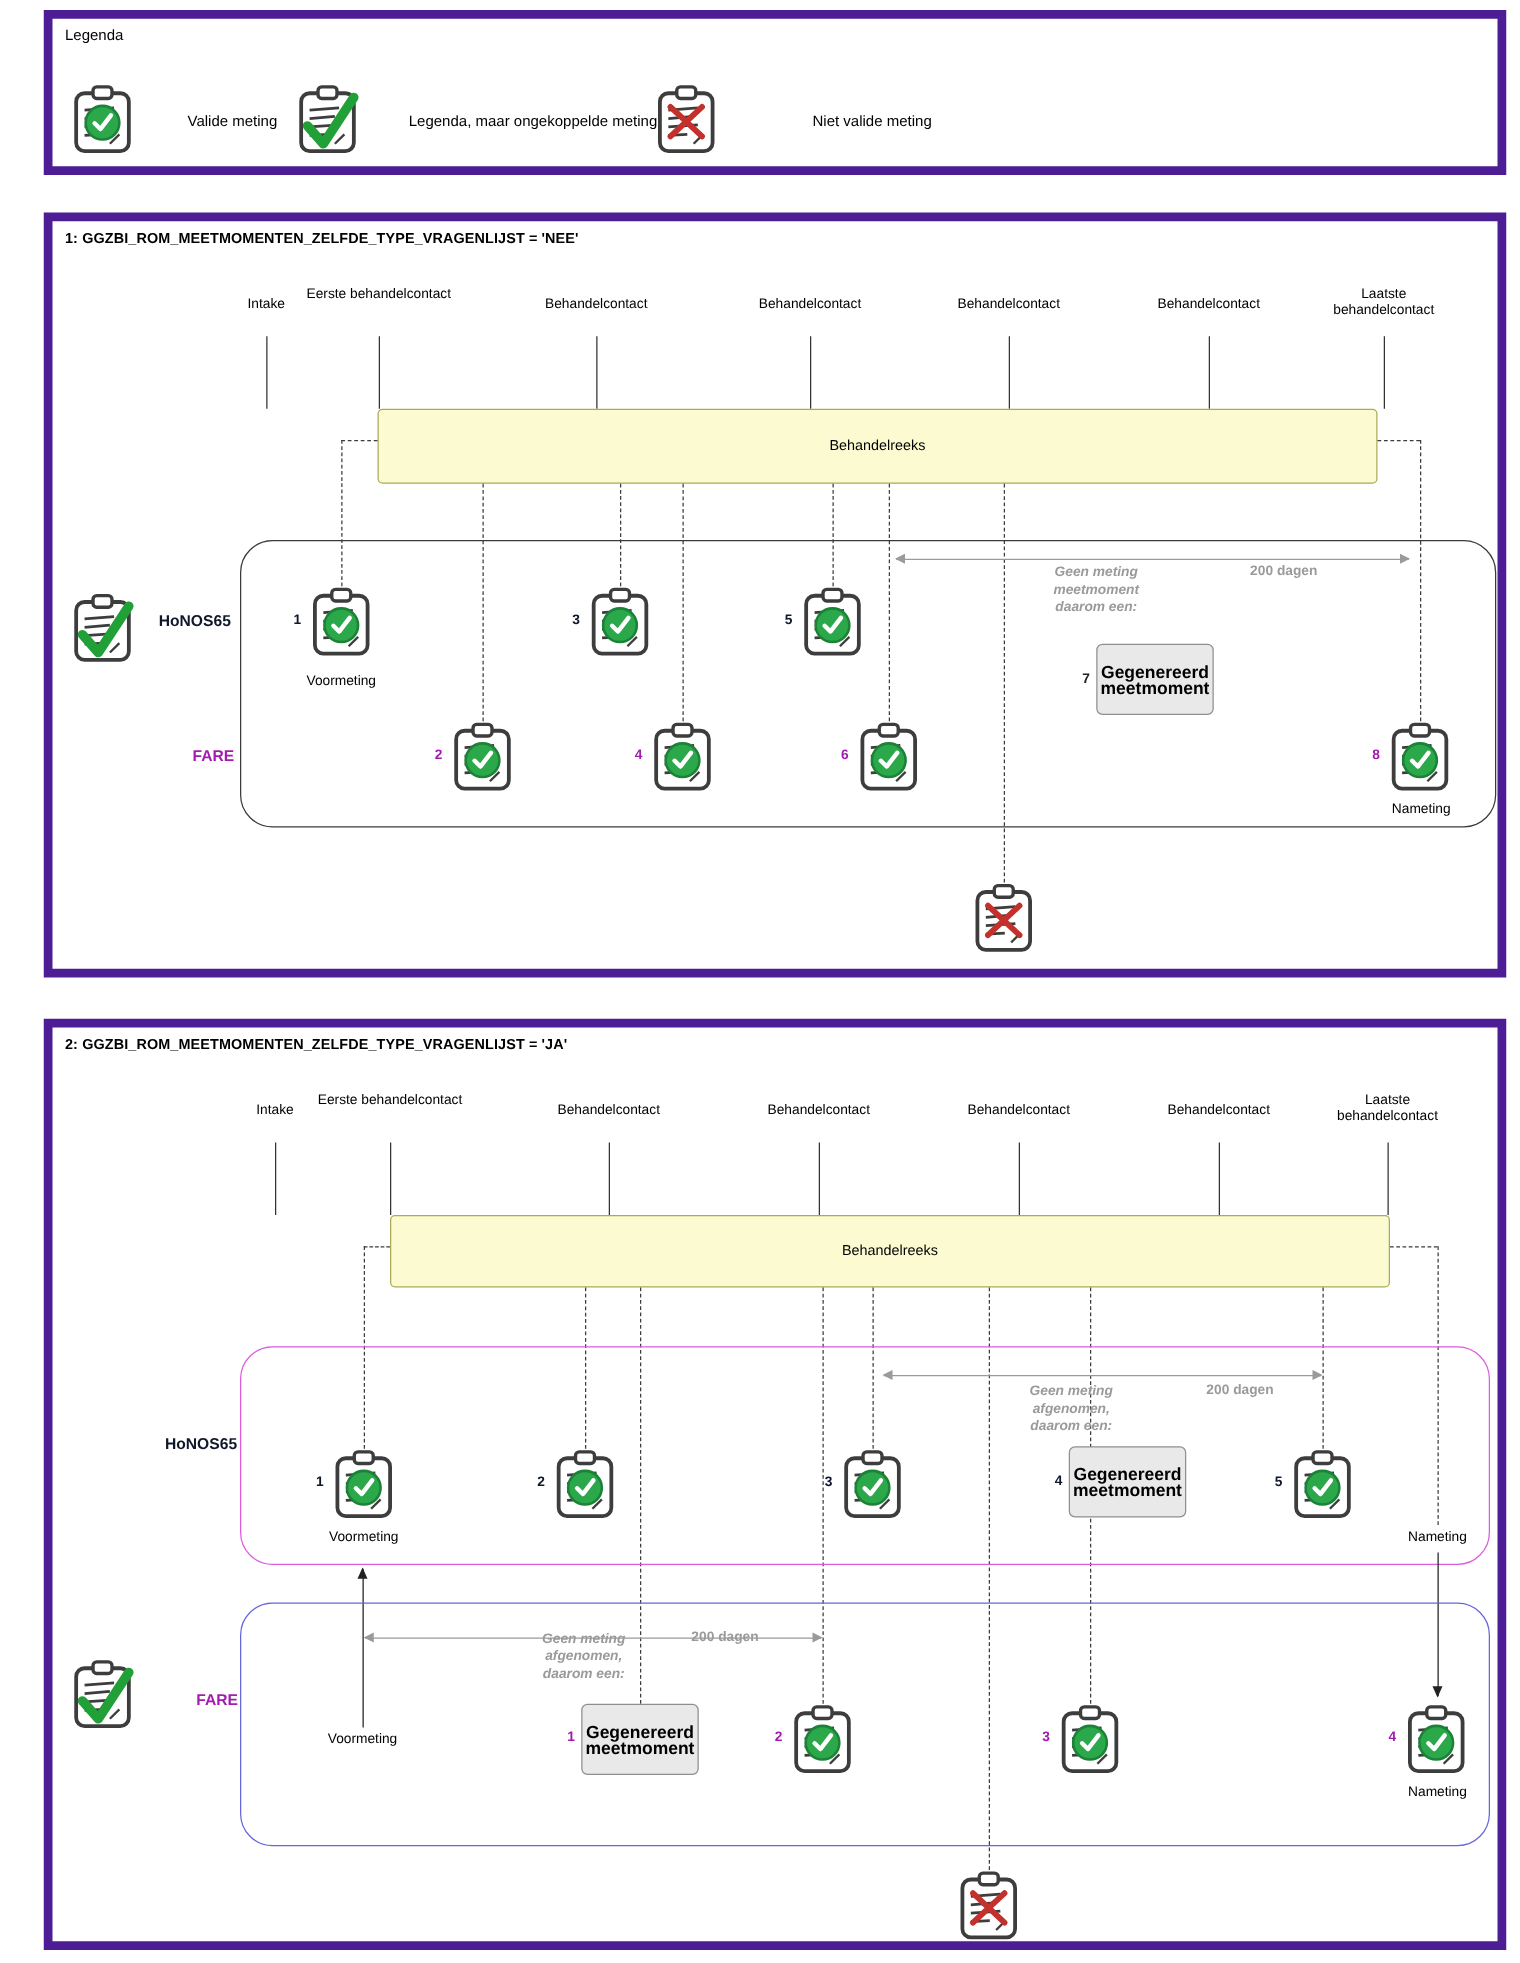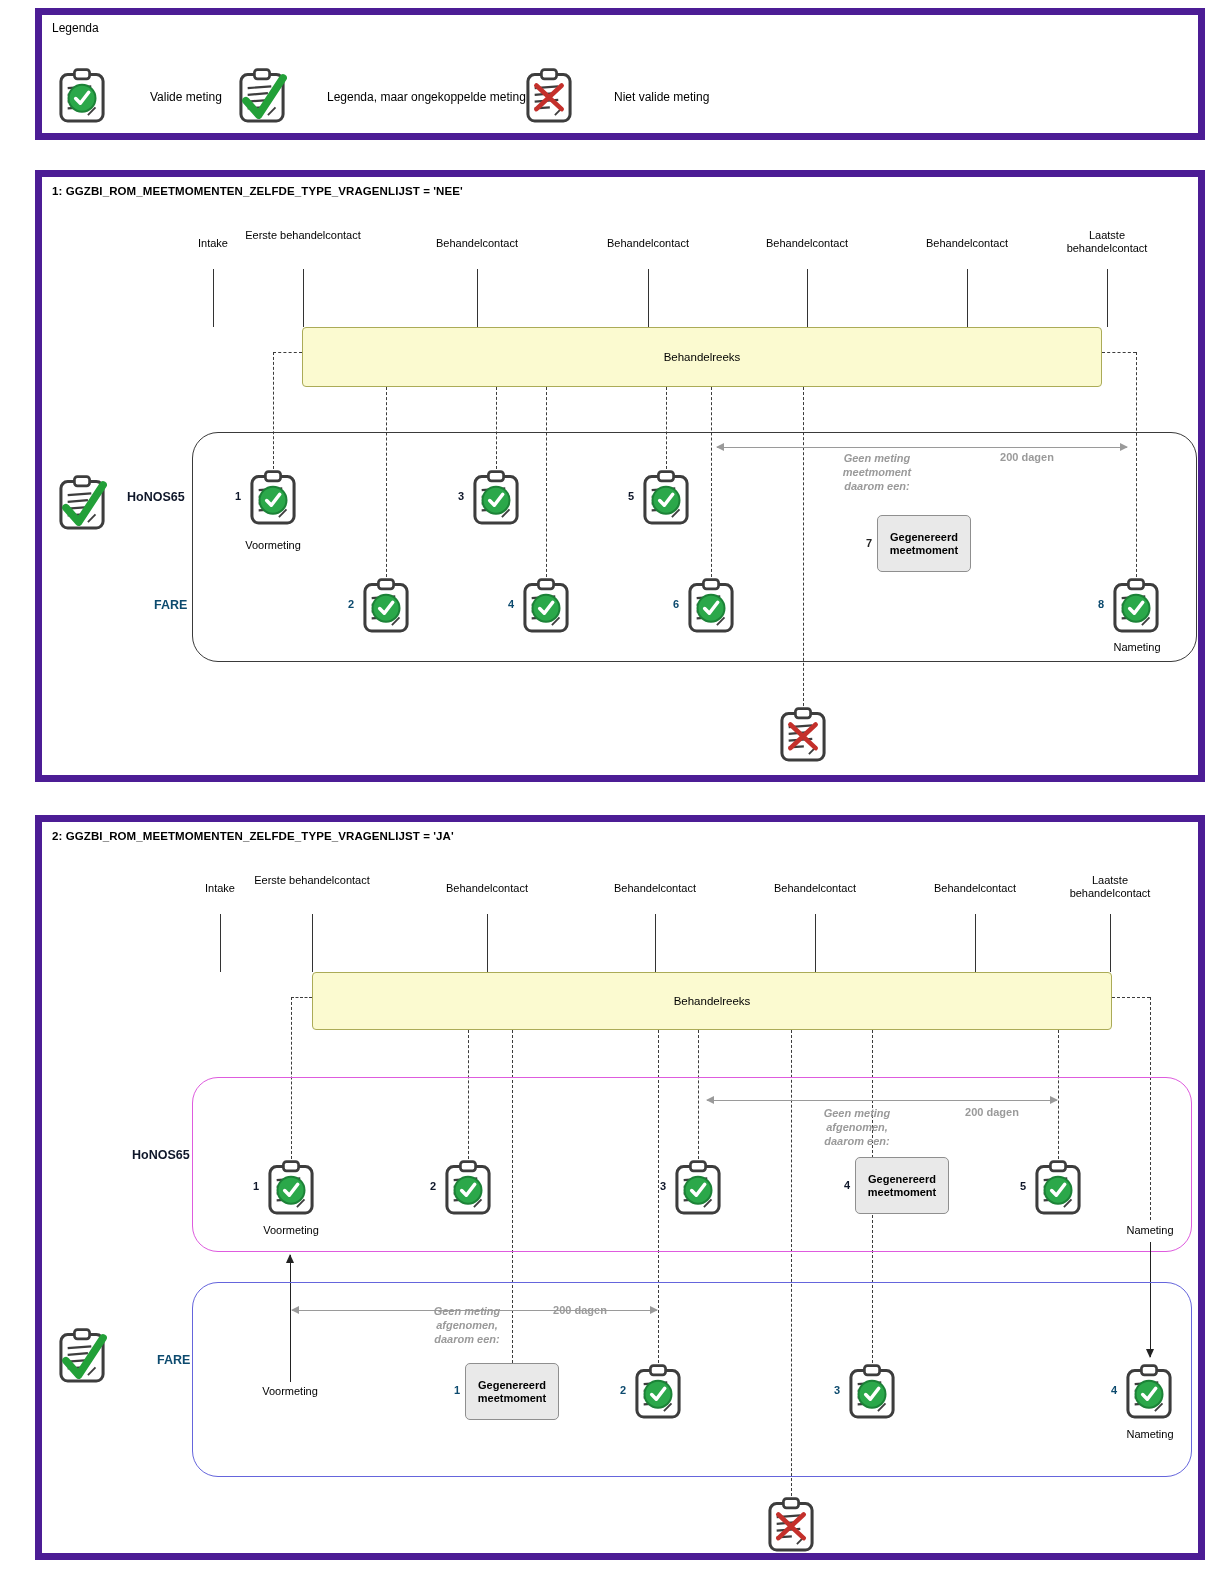--- a/index.html
+++ b/index.html
@@ -15,27 +15,27 @@
   .legend-note { position:absolute; font-size:12px; line-height:16px; }
   .tl-label { position:absolute; width:116px; text-align:center; font-size:11px; line-height:13px; }
   .tick { position:absolute; width:0; border-left:1px solid #333; }
   .reeks { position:absolute; background:#FBFAD0; border:1px solid #ABAB57; border-radius:4px;
            display:flex; align-items:center; justify-content:center; font-size:11.5px; }
   .container { position:absolute; border:1px solid #3a3a3a; border-radius:26px; }
   .container.honos-b { border-color:#DE5BDE; }
   .container.fare-b { border-color:#6565DC; }
   .row-label { position:absolute; font-size:12.5px; font-weight:bold; }
   .honos-text { color:#0f172a; }
-  .fare-text { color:#0c4a6e; }
+  .fare-text { color:#a21caf; }
   .icon { position:absolute; width:54px; height:59px; }
   .num { position:absolute; width:16px; text-align:right; font-size:11px; font-weight:bold; }
   .cap { position:absolute; width:100px; text-align:center; font-size:11px; }
   .gen-box { position:absolute; background:#E9E9E9; border:1px solid #8f8f8f; border-radius:5px;
              display:flex; flex-direction:column; align-items:center; justify-content:center;
-             font-size:11px; font-weight:bold; line-height:13px; text-align:center; }
+             font-size:14px; font-weight:bold; line-height:13px; text-align:center; }
   .dash-v { position:absolute; width:0; border-left:1px dashed #3c3c3c; }
   .dash-h { position:absolute; height:0; border-top:1px dashed #3c3c3c; }
   .gray-note { position:absolute; text-align:center; font-size:11px; font-weight:bold; font-style:italic;
                color:#9a9a9a; line-height:14px; }
   .days { position:absolute; text-align:center; font-size:11px; font-weight:bold; color:#9a9a9a; }
   .harrow { position:absolute; height:0; border-top:1.5px solid #9a9a9a; }
   .harrow::before { content:""; position:absolute; left:-1px; top:-5px; width:0; height:0;
                     border-top:4px solid transparent; border-bottom:4px solid transparent;
                     border-right:8px solid #9a9a9a; }
   .harrow::after { content:""; position:absolute; right:-1px; top:-5px; width:0; height:0;
@@ -94,21 +94,21 @@
         <use href="#icon-unlinked"></use>
       </svg>
   </div>
   <div class="legend-label" style="left:257px;top:75px">Legenda, maar ongekoppelde meting</div>
 
   <div class="icon" style="left:480px;top:52px">
     <svg width="54" height="59" viewBox="0 0 64 70">
         <use href="#icon-invalid"></use>
       </svg>
   </div>
-  <div class="legend-label" style="left:544px;top:75px">Niet valide meting</div>
+  <div class="legend-label" style="left:580px;top:75px">Niet valide meting</div>
 
 </div>
 
 <div class="box" style="left:35px;top:170px;width:1170px;height:612px">
   <div class="panel-title">1: GGZBI_ROM_MEETMOMENTEN_ZELFDE_TYPE_VRAGENLIJST = 'NEE'</div>
 
   <div class="tl-label" style="left:113px;top:60px">Intake</div>
   <div class="tl-label" style="left:203px;top:52px">Eerste behandelcontact</div>
   <div class="tl-label" style="left:377px;top:60px">Behandelcontact</div>
   <div class="tl-label" style="left:548px;top:60px">Behandelcontact</div>

